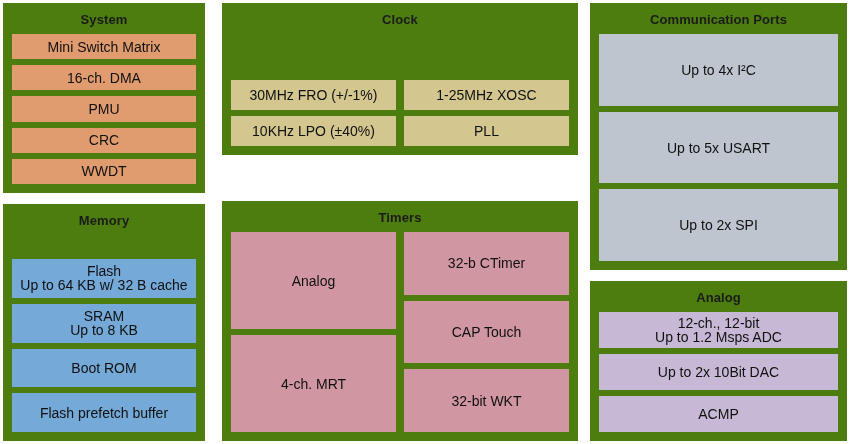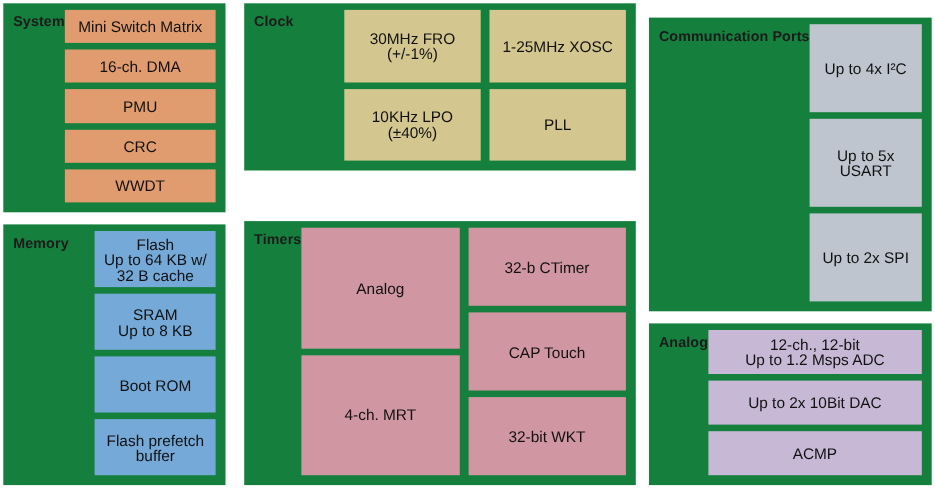--- a/index.html
+++ b/index.html
@@ -26,29 +26,29 @@
   
   .column {
     position: absolute;
     top: 3px;
     bottom: 3px;
     display: flex;
     flex-direction: column;
   }
   #col-left   { left: 3px;   width: 202px; }
   #col-mid    { left: 222px; width: 356px; }
-  #col-right  { left: 590px; width: 257px; margin-top: 13px; }
+  #col-right  { left: 590px; width: 257px; }
 
   
   .panel {
-    background: #15803d;
+    background: #4d7c0f;
     box-sizing: border-box;
     padding: 6px 9px 9px 9px;
     display: flex;
-    flex-direction: row;
+    flex-direction: column;
     overflow: hidden;
   }
   .panel + .panel { margin-top: 11px; }
 
   .panel-title {
     text-align: center;
     font-size: 13px;
     font-weight: bold;
     color: #1b1b1b;
     line-height: 16px;

